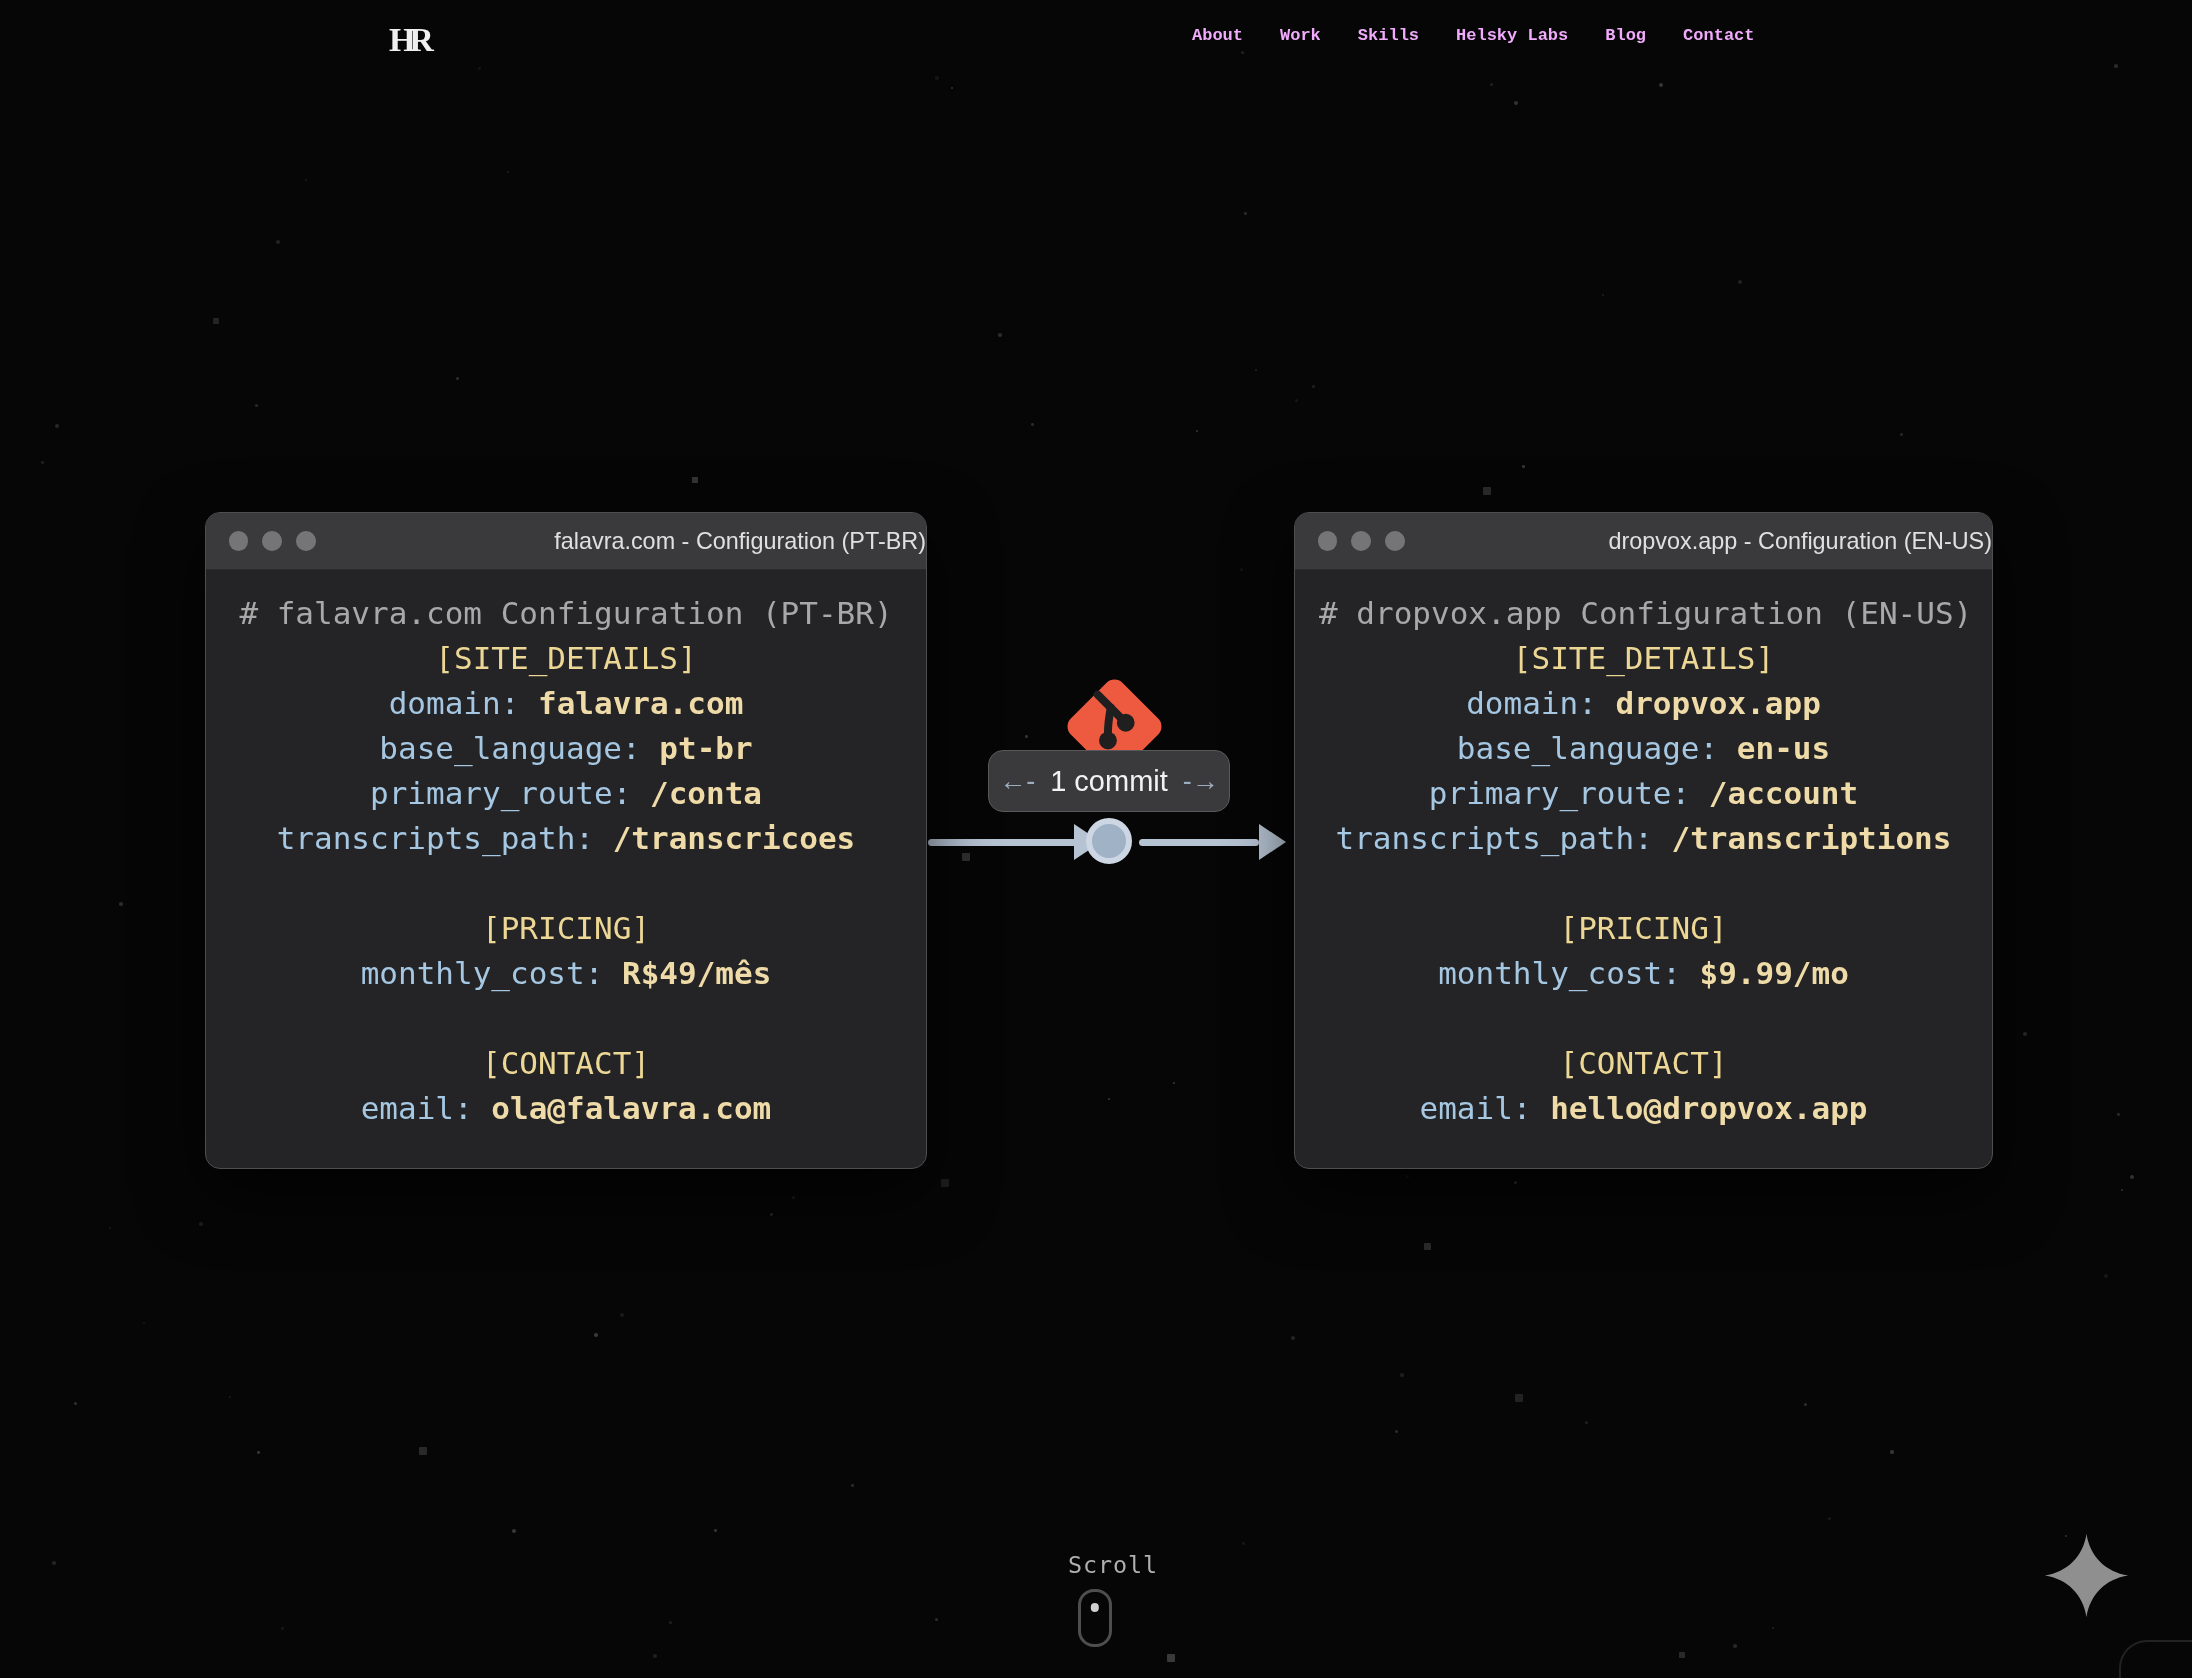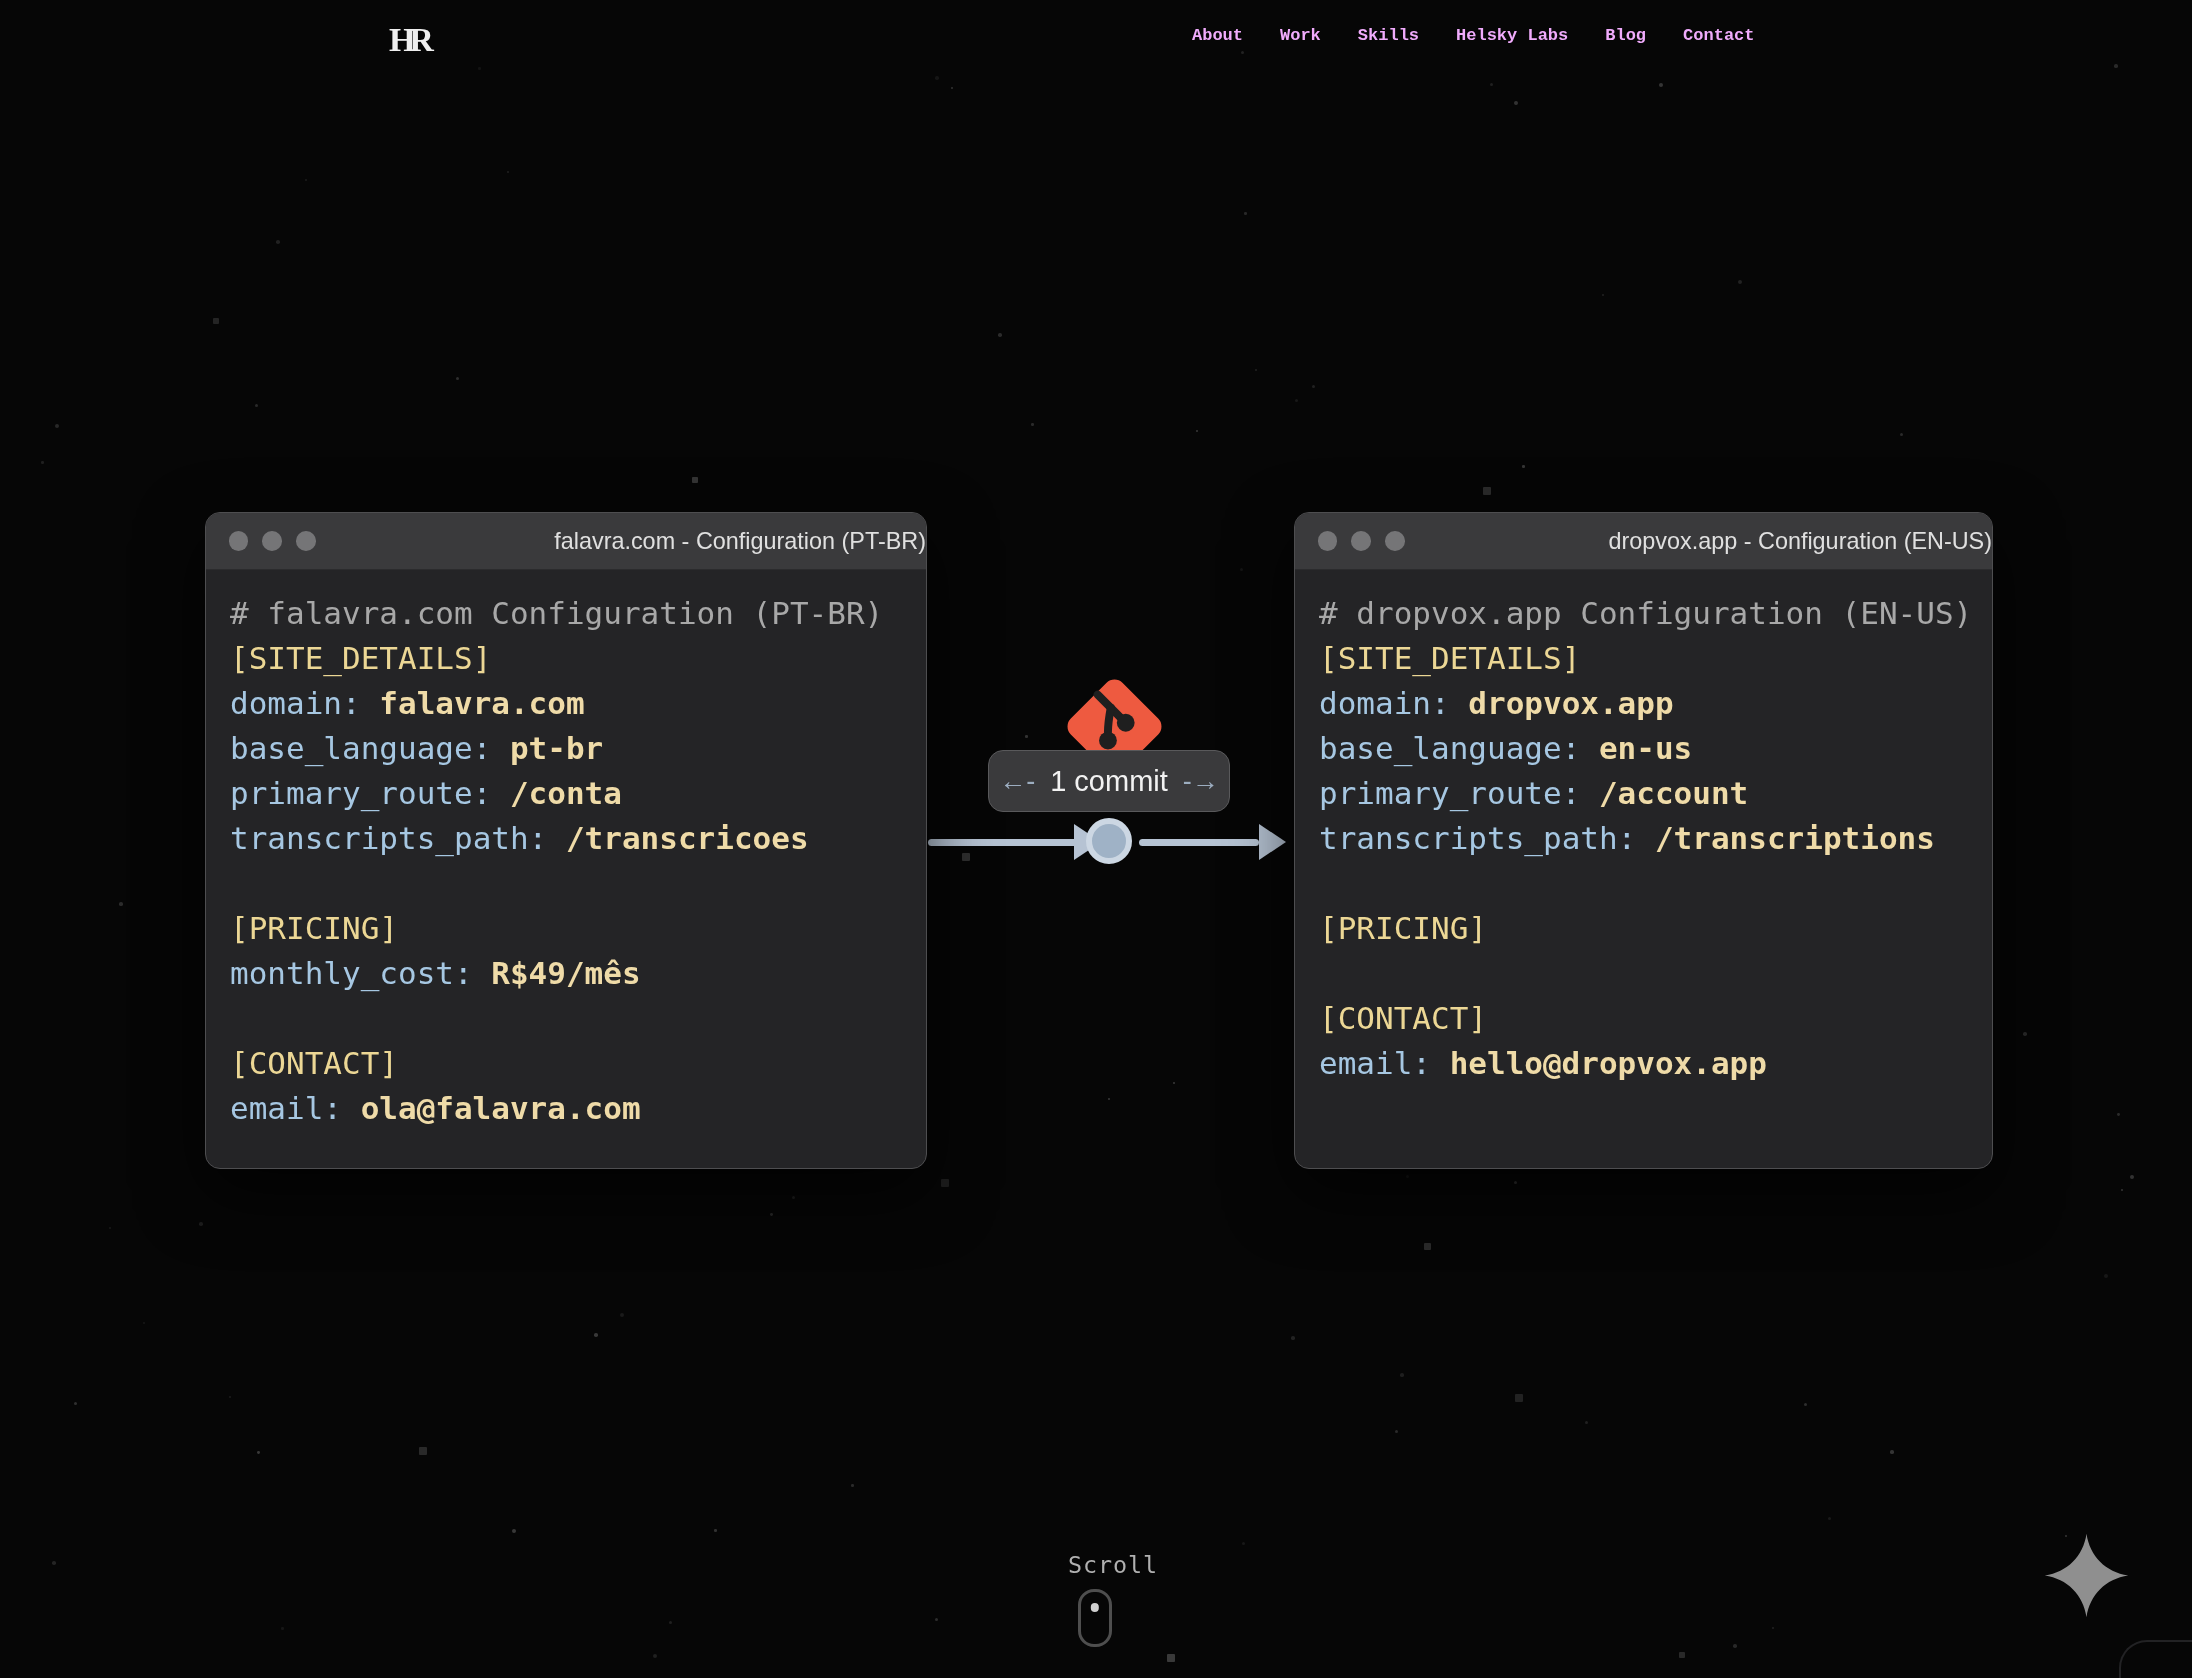--- a/index.html
+++ b/index.html
@@ -29,21 +29,21 @@
   #window-right{left:1294px;width:699px;}
   .titlebar{
     height:56px;background:#3a3a3c;border-bottom:0.9px solid #2b2b2d;
     display:flex;align-items:center;position:relative;
   }
   .lights{position:absolute;left:22.5px;display:flex;gap:14px;}
   .light{width:19.7px;height:19.7px;border-radius:50%;background:#757577;cursor:pointer;}
   .title{flex:1;text-align:right;color:#e0e0e0;font-size:23.4px;font-weight:500;}
   .code{
     padding:20.6px 24px;
-    font-family:"DejaVu Sans Mono", monospace;font-size:31px;line-height:45px;
+    font-family:"DejaVu Sans Mono", monospace;font-size:31px;line-height:45px;text-align:center;
   }
   .line{height:45px;white-space:pre;}
   .c{color:#a8a8a8;}
   .s{color:#ecd795;}
   .k{color:#a6c7e2;}
   .v{color:#efdba8;margin-left:1ch;font-weight:bold;}
   
   #git-diamond{
     position:absolute;left:1078px;top:690px;width:73px;height:73px;z-index:2;
     background:#ee5a40;border-radius:11.2px;transform:rotate(-45deg);
@@ -240,20 +240,21 @@
   </div>
   <div class="code">
     <div class="line"><span class="c"># dropvox.app Configuration (EN-US)</span></div>
     <div class="line"><span class="s">[SITE_DETAILS]</span></div>
     <div class="line"><span class="k">domain:</span><span class="v">dropvox.app</span></div>
     <div class="line"><span class="k">base_language:</span><span class="v">en-us</span></div>
     <div class="line"><span class="k">primary_route:</span><span class="v">/account</span></div>
     <div class="line"><span class="k">transcripts_path:</span><span class="v">/transcriptions</span></div>
     <div class="line"></div>
     <div class="line"><span class="s">[PRICING]</span></div>
+    <div class="line"><span class="k">monthly_cost:</span><span class="v">$9.99/mo</span></div>
     <div class="line"></div>
     <div class="line"><span class="s">[CONTACT]</span></div>
     <div class="line"><span class="k">email:</span><span class="v">hello@dropvox.app</span></div>
   </div>
 </div>
 
 <div id="git-diamond"></div>
 <svg id="git-glyph" viewBox="0 0 110 110">
   <g stroke="#1f1f1f" stroke-width="8.5" stroke-linecap="round" fill="none">
     <path d="M37 21 L62 46"></path>

